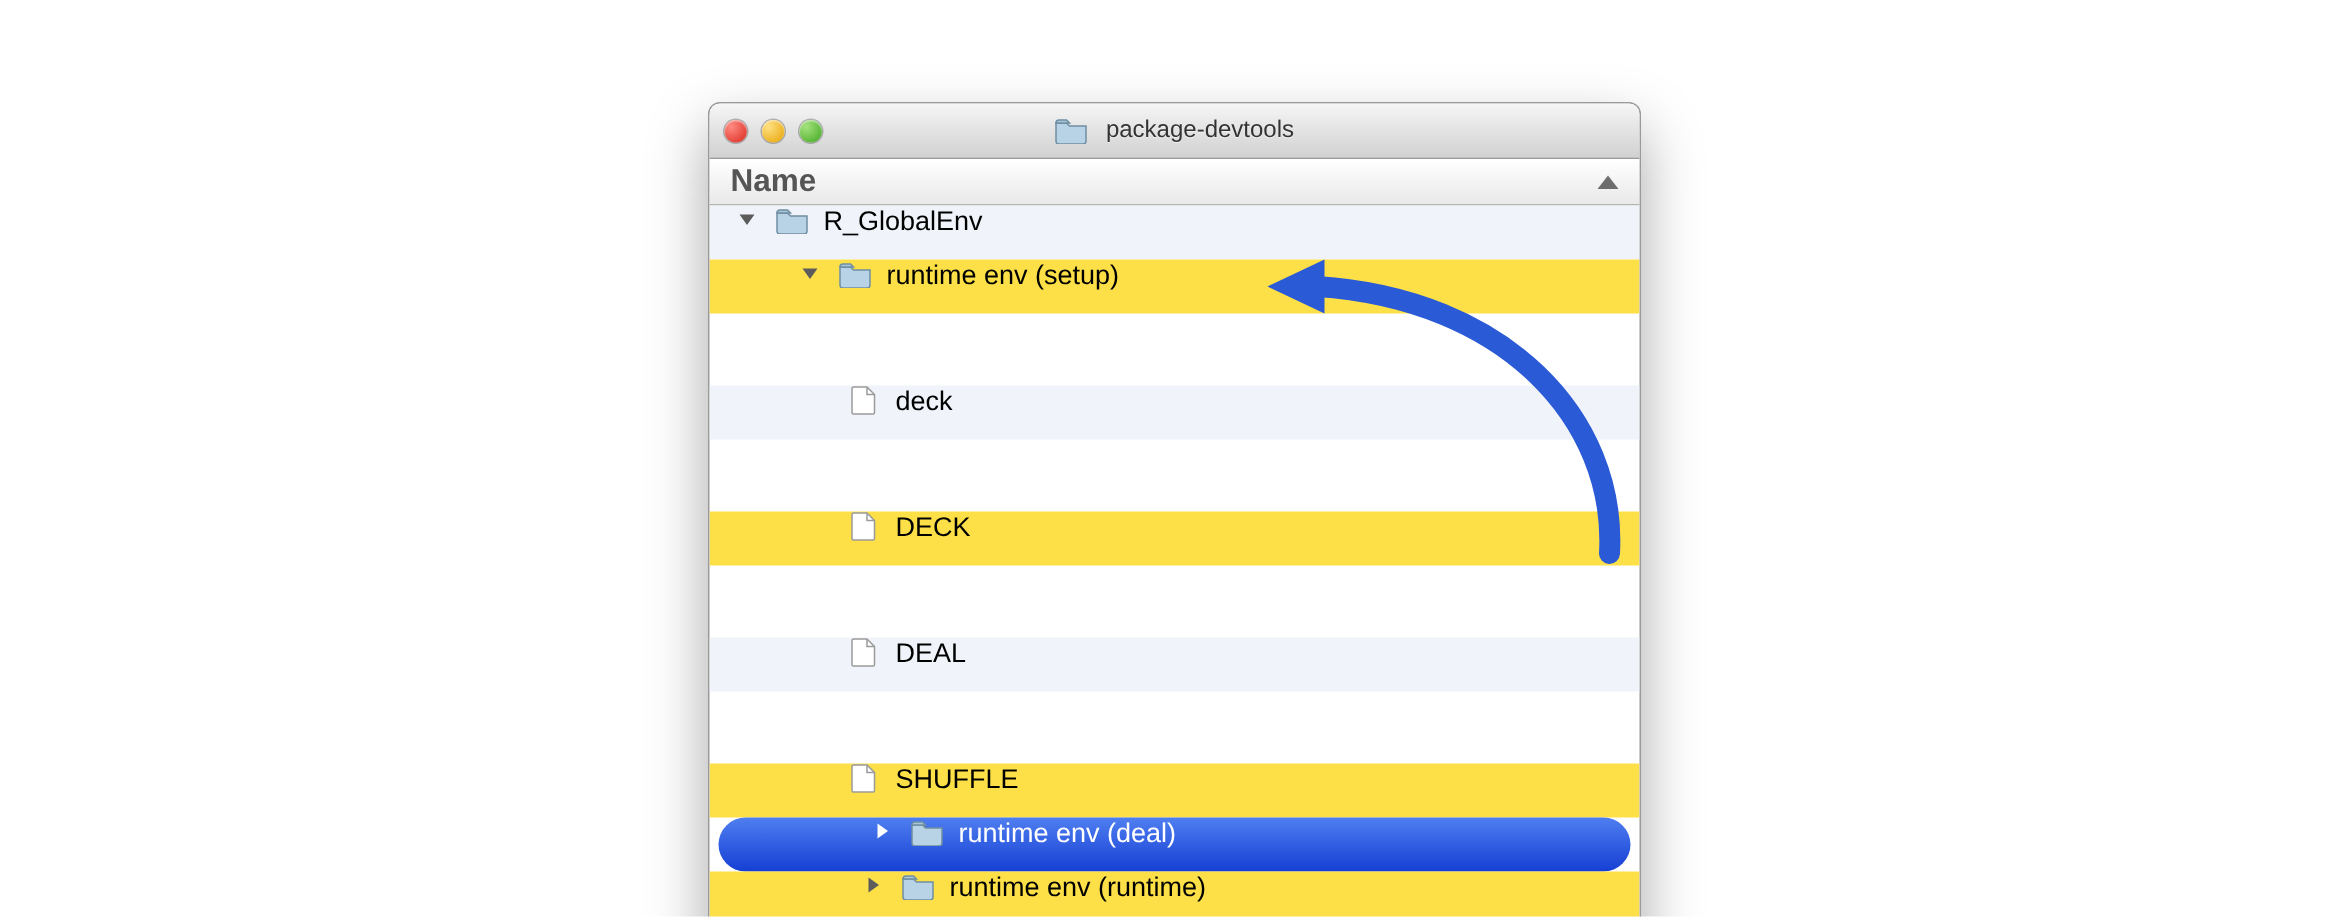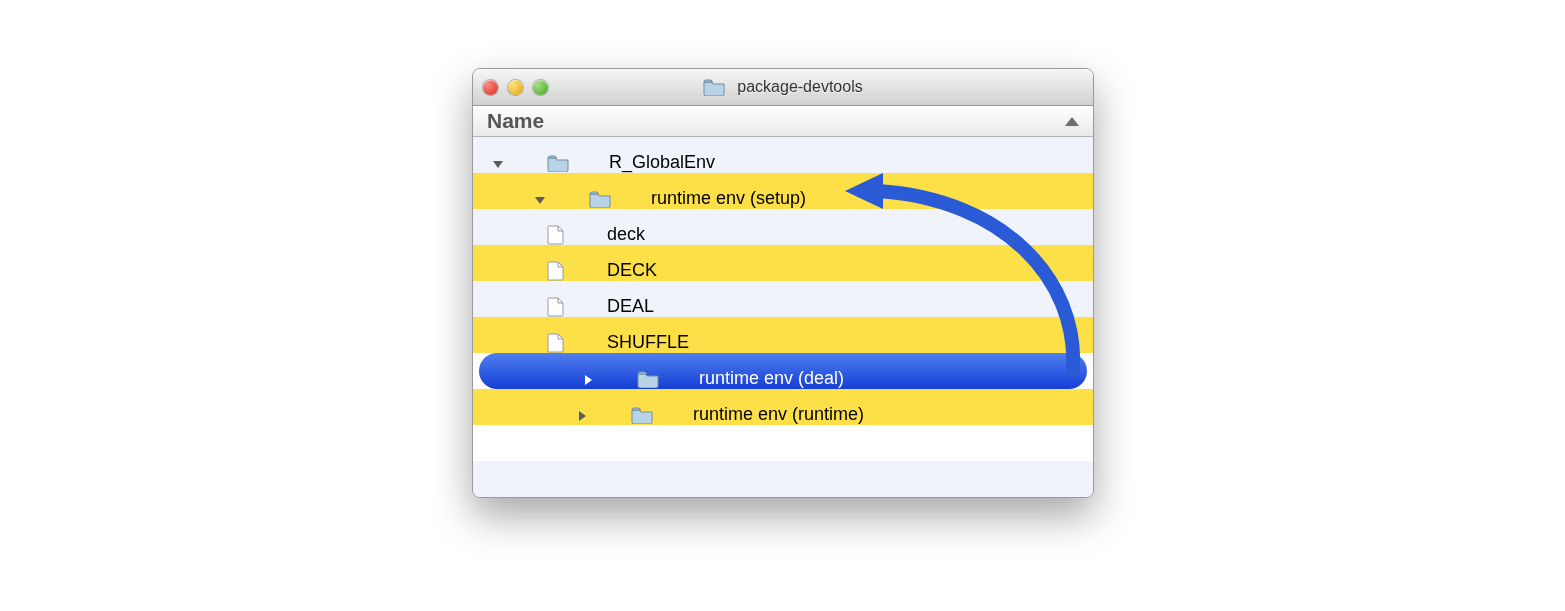--- a/index.html
+++ b/index.html
@@ -82,39 +82,38 @@
     width: 0; height: 0;
     border-left: 7px solid transparent;
     border-right: 7px solid transparent;
     border-bottom: 9px solid #6d6d6d;
   }
   
   .rows { }
   .row {
     height: 36px;
     display: flex;
-    align-items: flex-end;
+    align-items: flex-start;
     font-size: 18px;
     color: #000;
     position: relative;
-    gap: 30px;
   }
   .row.alt   { background: #f0f4fa; }
   .row.plain { background: #fde047; }
   .row.selected {
     background: linear-gradient(to bottom, #4f7ef0, #153fd4);
     color: #ffffff;
     border-radius: 18px;
     margin: 0 6px;
   }
   .row.selected .row-label { color: #ffffff; }
   .row.selected .disclosure svg path { fill: #ffffff; }
   .indent-0 { padding-left: 16px; }
   .indent-1 { padding-left: 58px; }
-  .indent-2 { padding-left: 72px; }
+  .indent-2 { padding-left: 92px; margin-top: 48px; }
   .indent-2b { padding-left: 100px; }
   .disclosure {
     width: 18px; height: 18px;
     display: inline-flex;
     align-items: center; justify-content: center;
     margin-right: 10px;
   }
   .disclosure svg path { fill: #5c5c5c; }
   .folder-icon, .file-icon {
     width: 22px; height: 20px;

